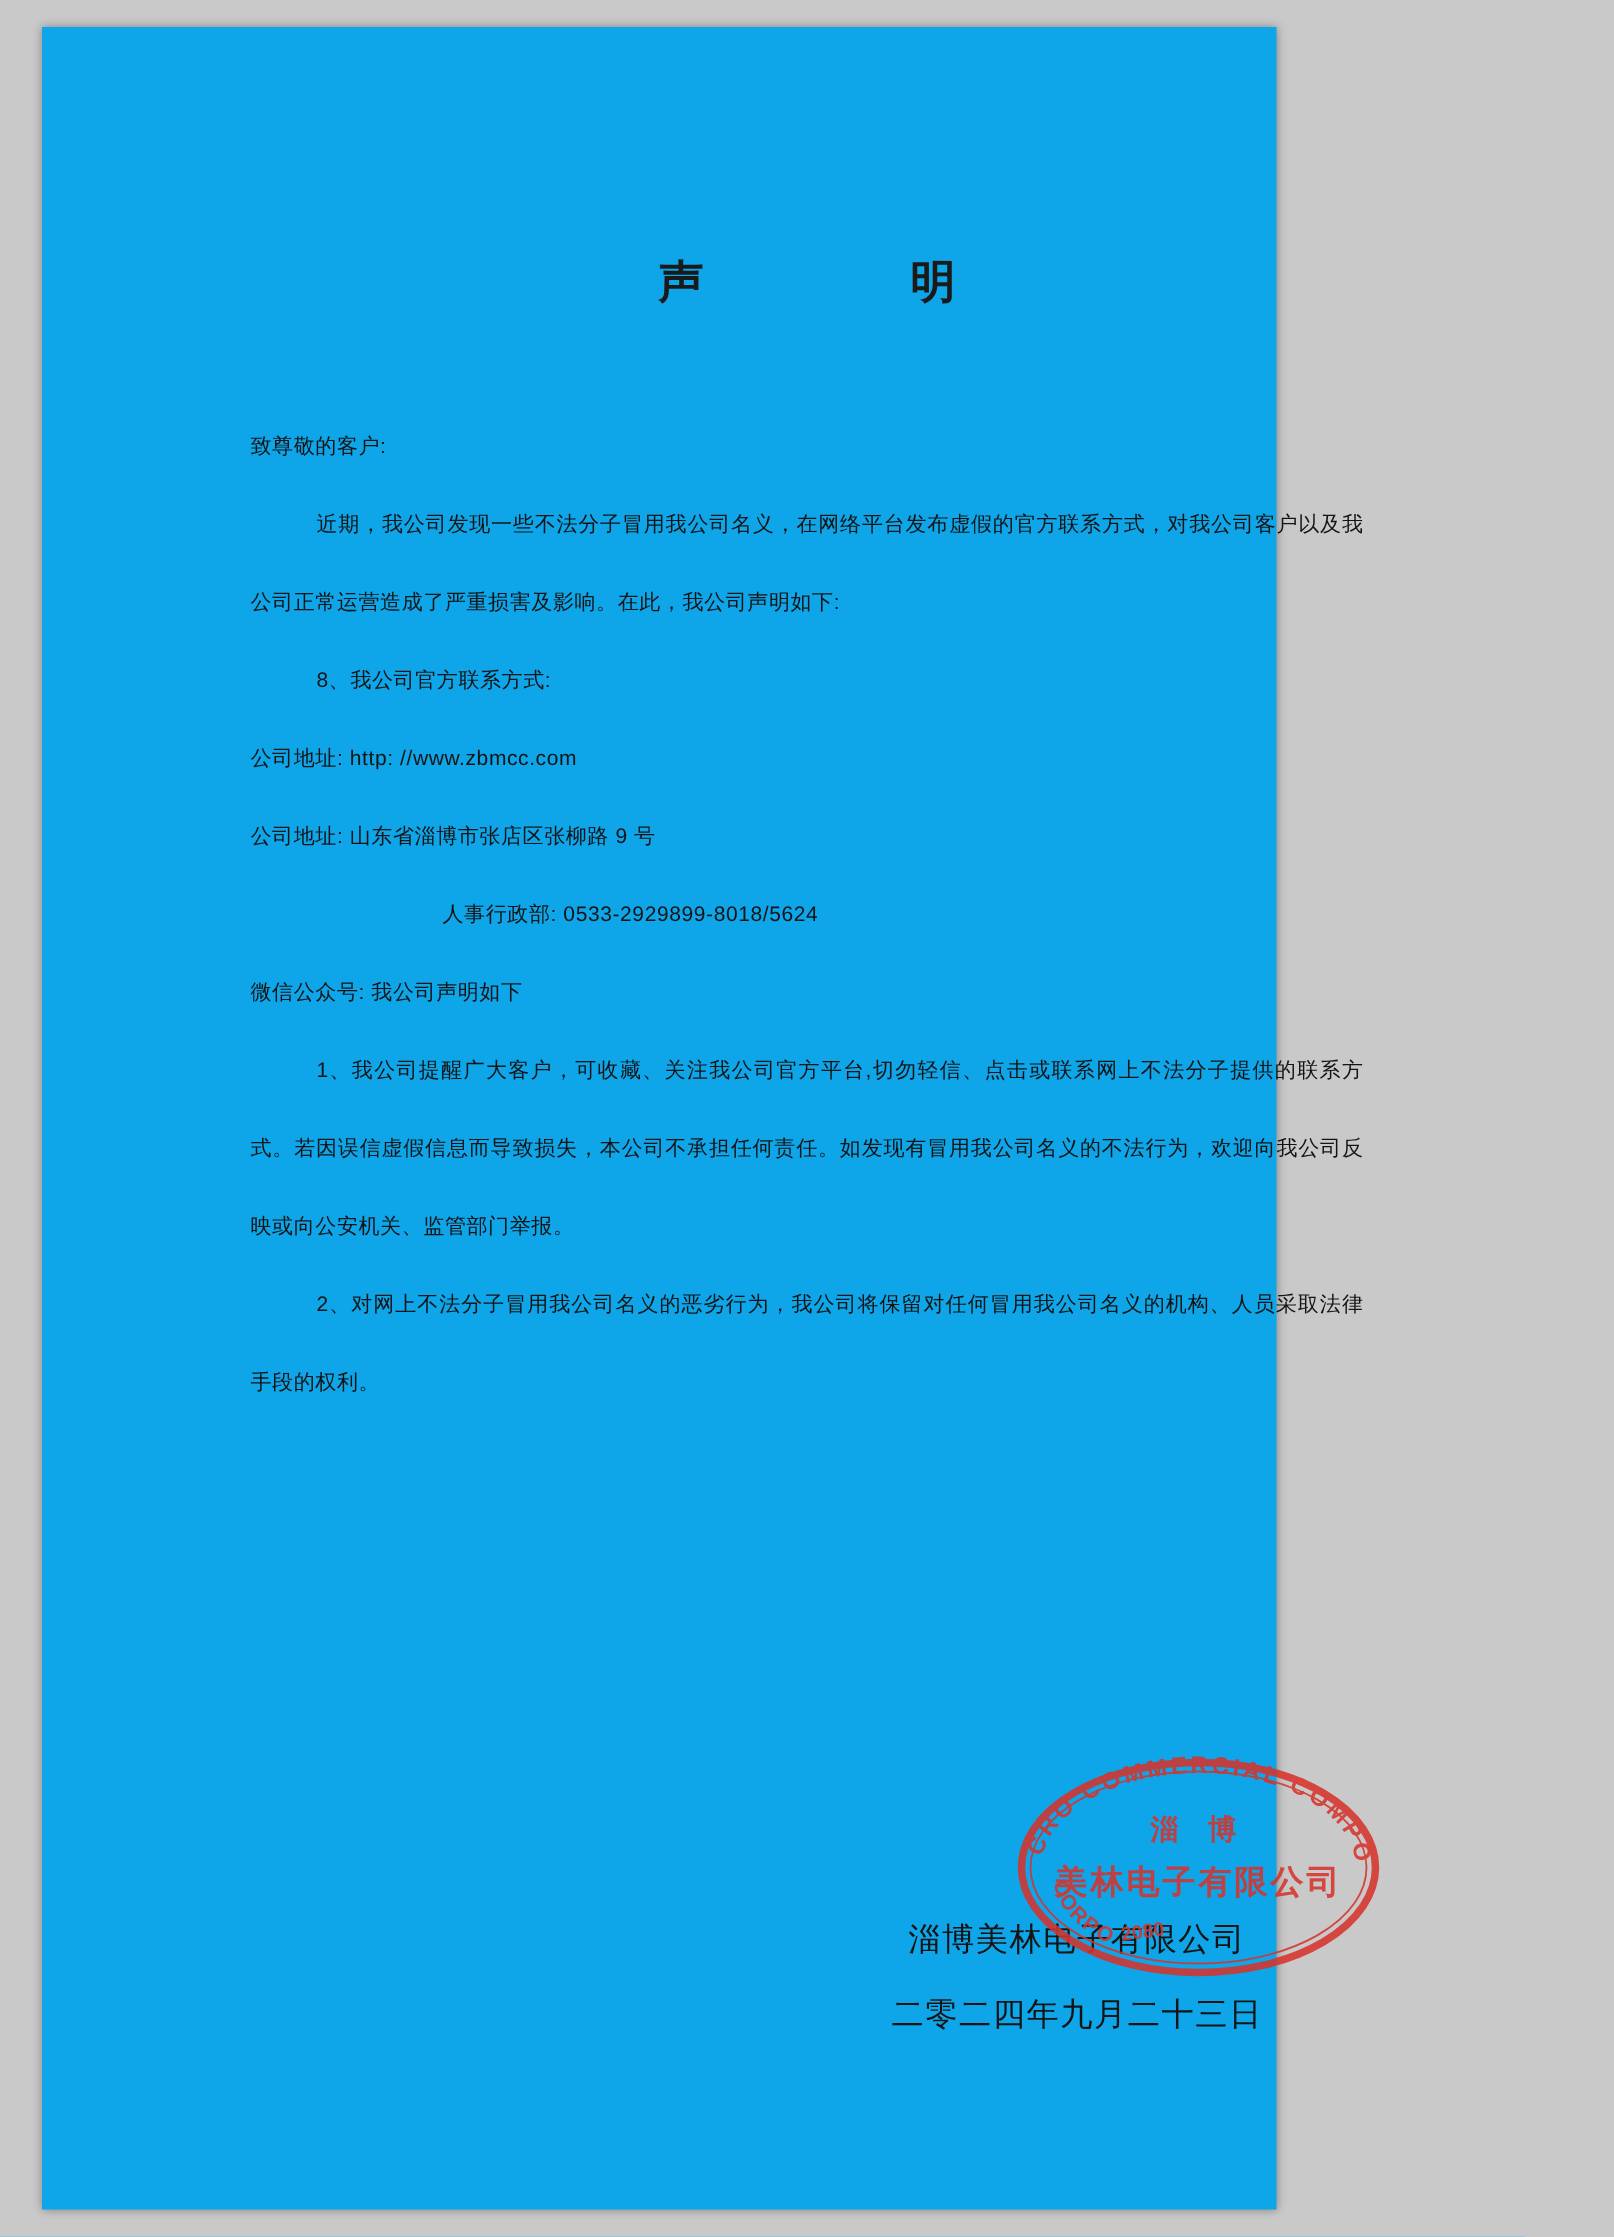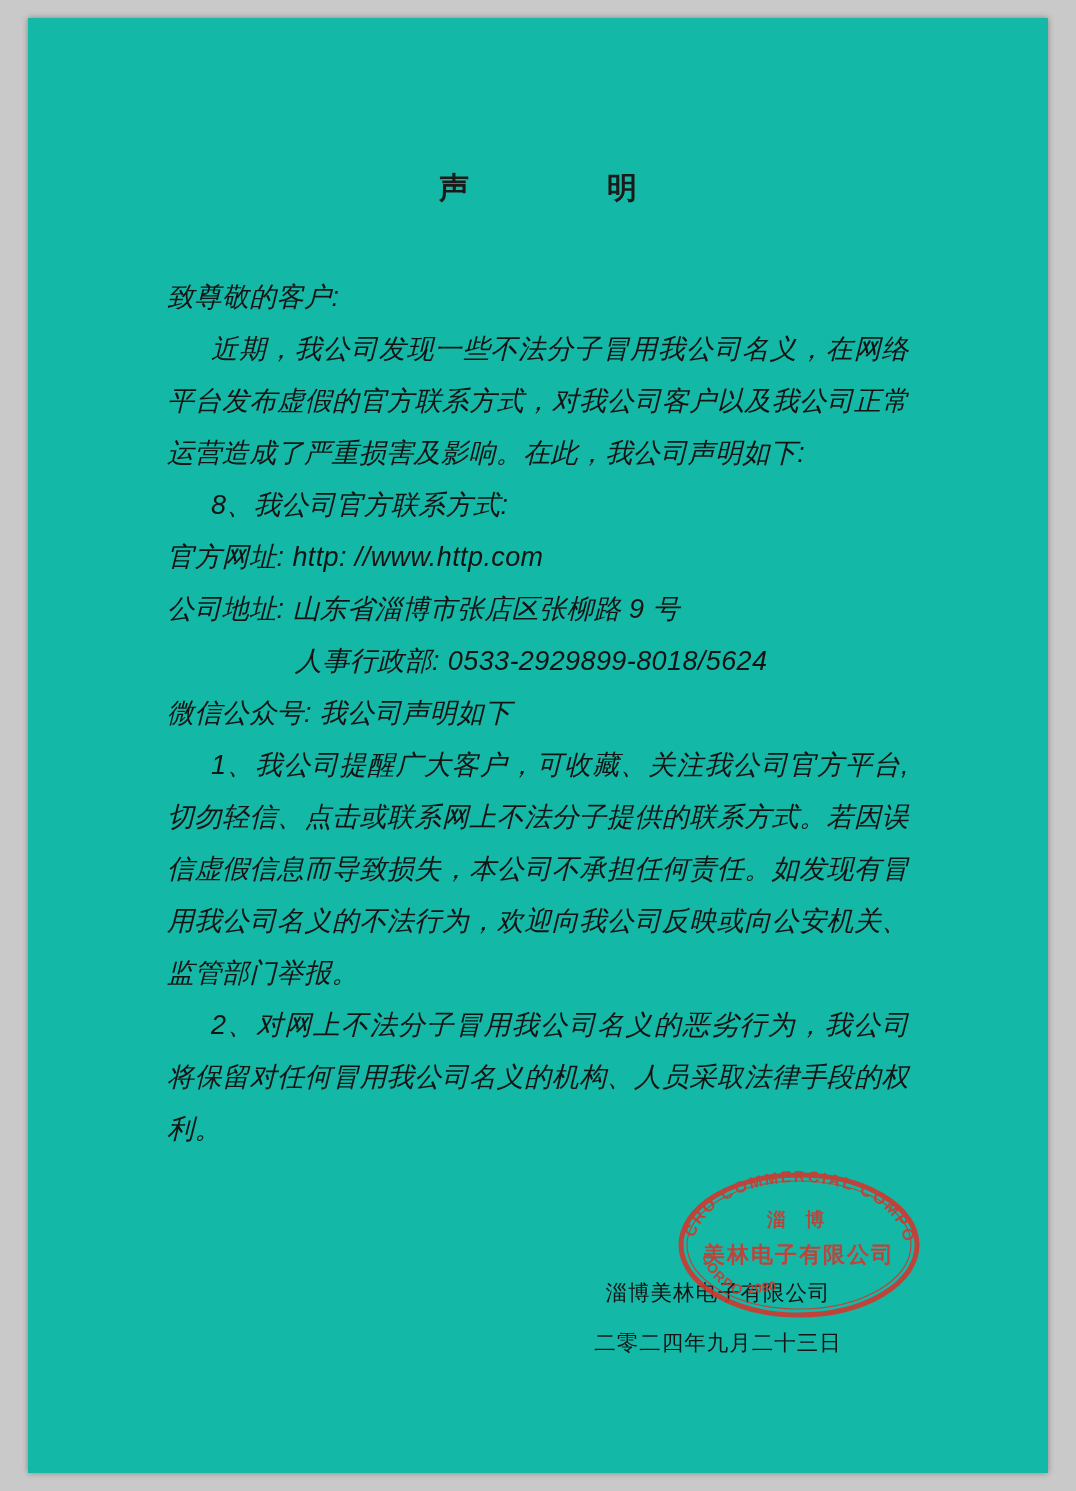--- a/index.html
+++ b/index.html
@@ -17,23 +17,23 @@
   .page-wrap {
     position: relative;
     width: 1076px;
     height: 1491px;
     background: #c9c9c9;
   }
   .page {
     position: absolute;
     left: 28px;
     top: 18px;
-    width: 1020px;
+    width: 823px;
     height: 1455px;
-    background: #14b8a6;
+    background: #0ea5e9;
     box-shadow: 0 0 6px rgba(0,0,0,0.35);
   }
   .doc-body {
     position: absolute;
     left: 0;
     top: 0;
     width: 1020px;
     height: 1455px;
     padding: 0;
   }
@@ -44,24 +44,23 @@
     letter-spacing: 26px;
     color: #1a1a1a;
     margin-top: 150px;
     padding-left: 26px;
     font-family: "Liberation Sans", "DejaVu Sans", sans-serif;
   }
   .content {
     margin: 0 auto;
     width: 742px;
     margin-top: 62px;
-    font-size: 27px;
+    font-size: 14px;
     color: #141414;
     line-height: 52px;
-    font-style: italic;
   }
   .p {
     margin: 0;
     text-align: justify;
     letter-spacing: 0.4px;
   }
   .indent {
     text-indent: 44px;
   }
   .indent2 {
@@ -98,21 +97,21 @@
 <div class="page-wrap">
   <div class="page">
     <div class="doc-body">
 
       <div class="title">声　　明</div>
 
       <div class="content">
         <p class="p">致尊敬的客户:</p>
         <p class="p indent">近期，我公司发现一些不法分子冒用我公司名义，在网络平台发布虚假的官方联系方式，对我公司客户以及我公司正常运营造成了严重损害及影响。在此，我公司声明如下:</p>
         <p class="p indent">8、我公司官方联系方式:</p>
-        <p class="p">官方网址: http: //www.http.com</p>
+        <p class="p">公司地址: http: //www.zbmcc.com</p>
         <p class="p">公司地址: 山东省淄博市张店区张柳路 9 号</p>
         <p class="p indent2">人事行政部: 0533-2929899-8018/5624</p>
         <p class="p">微信公众号: 我公司声明如下</p>
         <p class="p indent">1、我公司提醒广大客户，可收藏、关注我公司官方平台,切勿轻信、点击或联系网上不法分子提供的联系方式。若因误信虚假信息而导致损失，本公司不承担任何责任。如发现有冒用我公司名义的不法行为，欢迎向我公司反映或向公安机关、监管部门举报。</p>
         <p class="p indent">2、对网上不法分子冒用我公司名义的恶劣行为，我公司将保留对任何冒用我公司名义的机构、人员采取法律手段的权利。</p>
       </div>
 
       <div class="sign-block">
         <p class="sign-line">淄博美林电子有限公司</p>
         <p class="sign-line">二零二四年九月二十三日</p>

